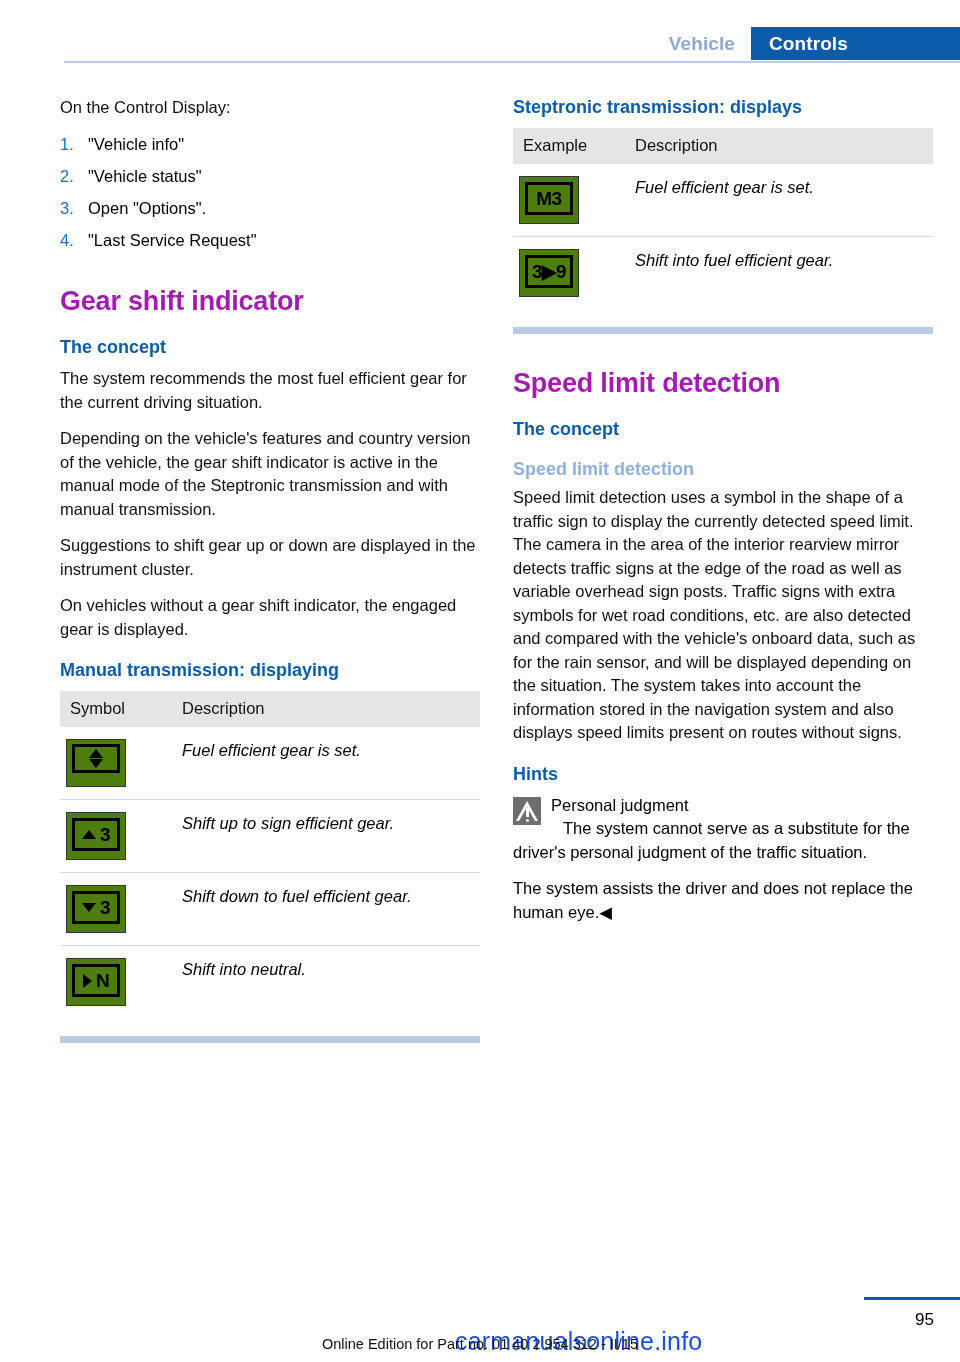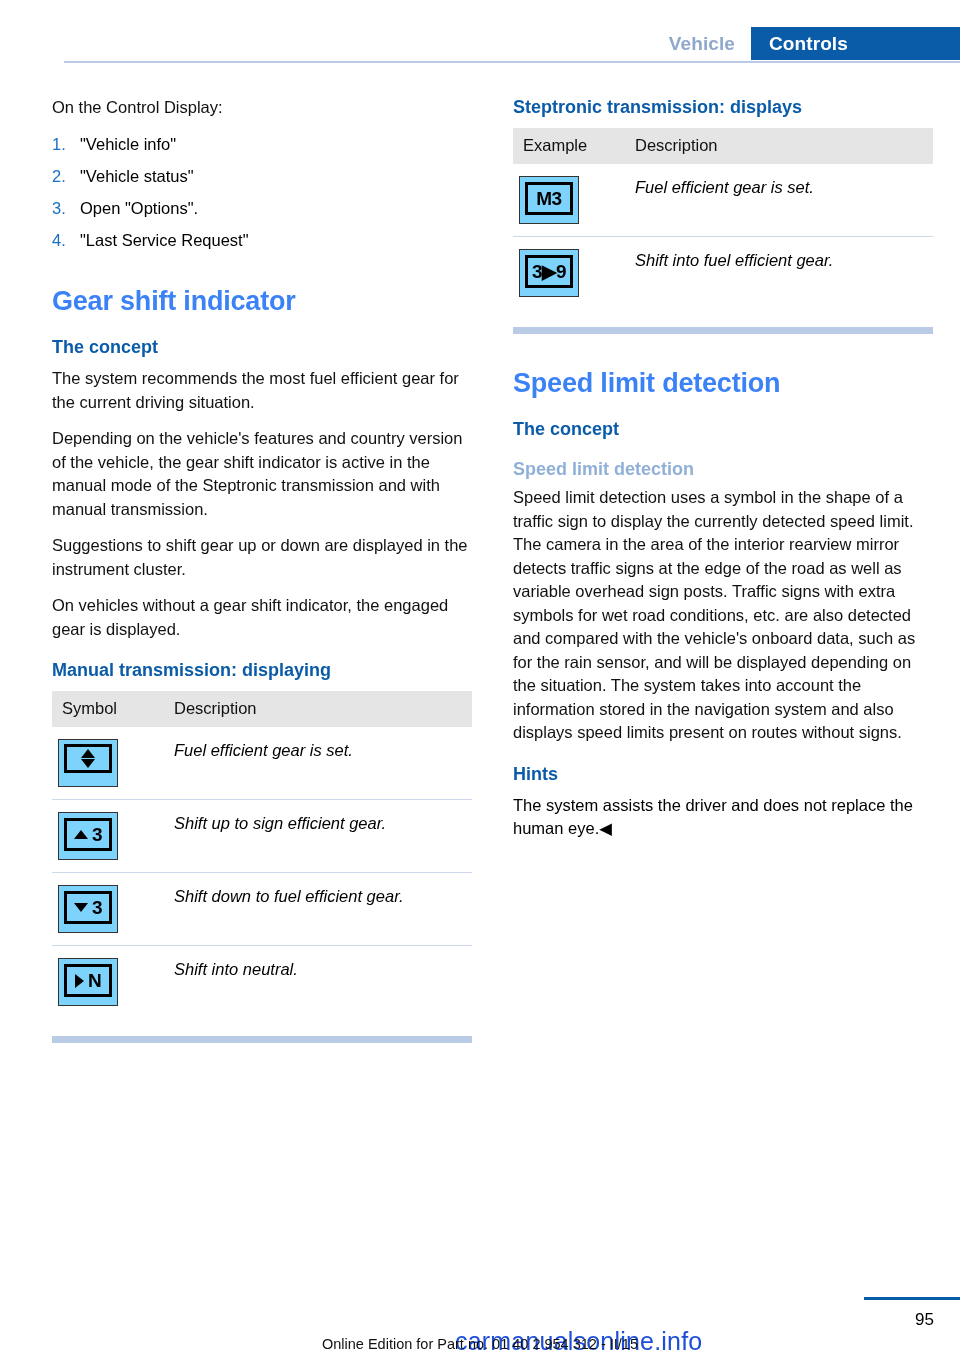--- a/index.html
+++ b/index.html
@@ -61,34 +61,34 @@
     height: 2px;
     background: #b9cbe5;
   }
 
   
   .col {
     position: absolute;
     top: 96px;
     width: 420px;
   }
-  .col-left  { left: 52px; }
+  .col-left  { left: 60px; }
   .col-right { left: 513px; }
 
   
   p.body, .body {
     font-size: 16.5px;
     line-height: 23.5px;
     margin: 0 0 13px 0;
     color: #111111;
   }
   h1.chapter {
     font-size: 27px;
     font-weight: bold;
-    color: #3b82f6;
+    color: #a21caf;
     margin: 34px 0 20px 0;
     line-height: 30px;
     letter-spacing: -0.2px;
   }
   h2.section {
     font-size: 18px;
     font-weight: bold;
     color: #0b5ca8;
     margin: 18px 0 9px 0;
     line-height: 22px;
@@ -144,21 +144,21 @@
   }
   table.symtab tbody tr:first-child td { border-top: none; }
   table.symtab tbody td.symcell { padding-left: 6px; width: 102px; }
   table.symtab tbody td.desccell { padding-left: 10px; font-style: italic; }
 
   
   .symbox {
     width: 60px;
     height: 48px;
     border: 1.5px solid #333333;
-    background: #7dd3fc;
+    background: #4d7c0f;
     box-sizing: border-box;
     position: relative;
     display: block;
   }
   .symbox .inner {
     position: absolute;
     left: 5px;
     top: 4px;
     right: 5px;
     height: 29px;
@@ -436,19 +436,29 @@
 
   <div class="endbar"></div>
 
   <h1 class="chapter">Speed limit detection</h1>
   <h2 class="section">The concept</h2>
   <h3 class="subsection">Speed limit detection</h3>
   <p class="body">Speed limit detection uses a symbol in the shape of a traffic sign to display the currently detected speed limit. The camera in the area of the interior rearview mirror detects traffic signs at the edge of the road as well as variable overhead sign posts. Traffic signs with extra symbols for wet road conditions, etc. are also detected and compared with the vehicle's onboard data, such as for the rain sensor, and will be displayed depending on the situation. The system takes into account the information stored in the navigation system and also displays speed limits present on routes without signs.</p>
 
   <h2 class="section">Hints</h2>
 
+  <div class="hintblock">
+    <span class="warn-icon">
+      <span class="wtri"></span>
+      <span class="wtri-in"></span>
+      <span class="bang"></span>
+      <span class="dot"></span>
+    </span>
+    <p class="hint-title">Personal judgment</p>
+    <p class="hint-body first">The system cannot serve as a substitute for the driver's personal judgment of the traffic situation.</p>
+  </div>
   <p class="hint-body">The system assists the driver and does not replace the human eye.◀</p>
 </div>
 
 <div class="watermark">carmanualsonline.info</div>
 <div class="pagenum-rule"></div>
 <div class="pagenum">95</div>
 <div class="footer-note">Online Edition for Part no. 01 40 2 954 312 - II/15</div>
 
 </body></html>

